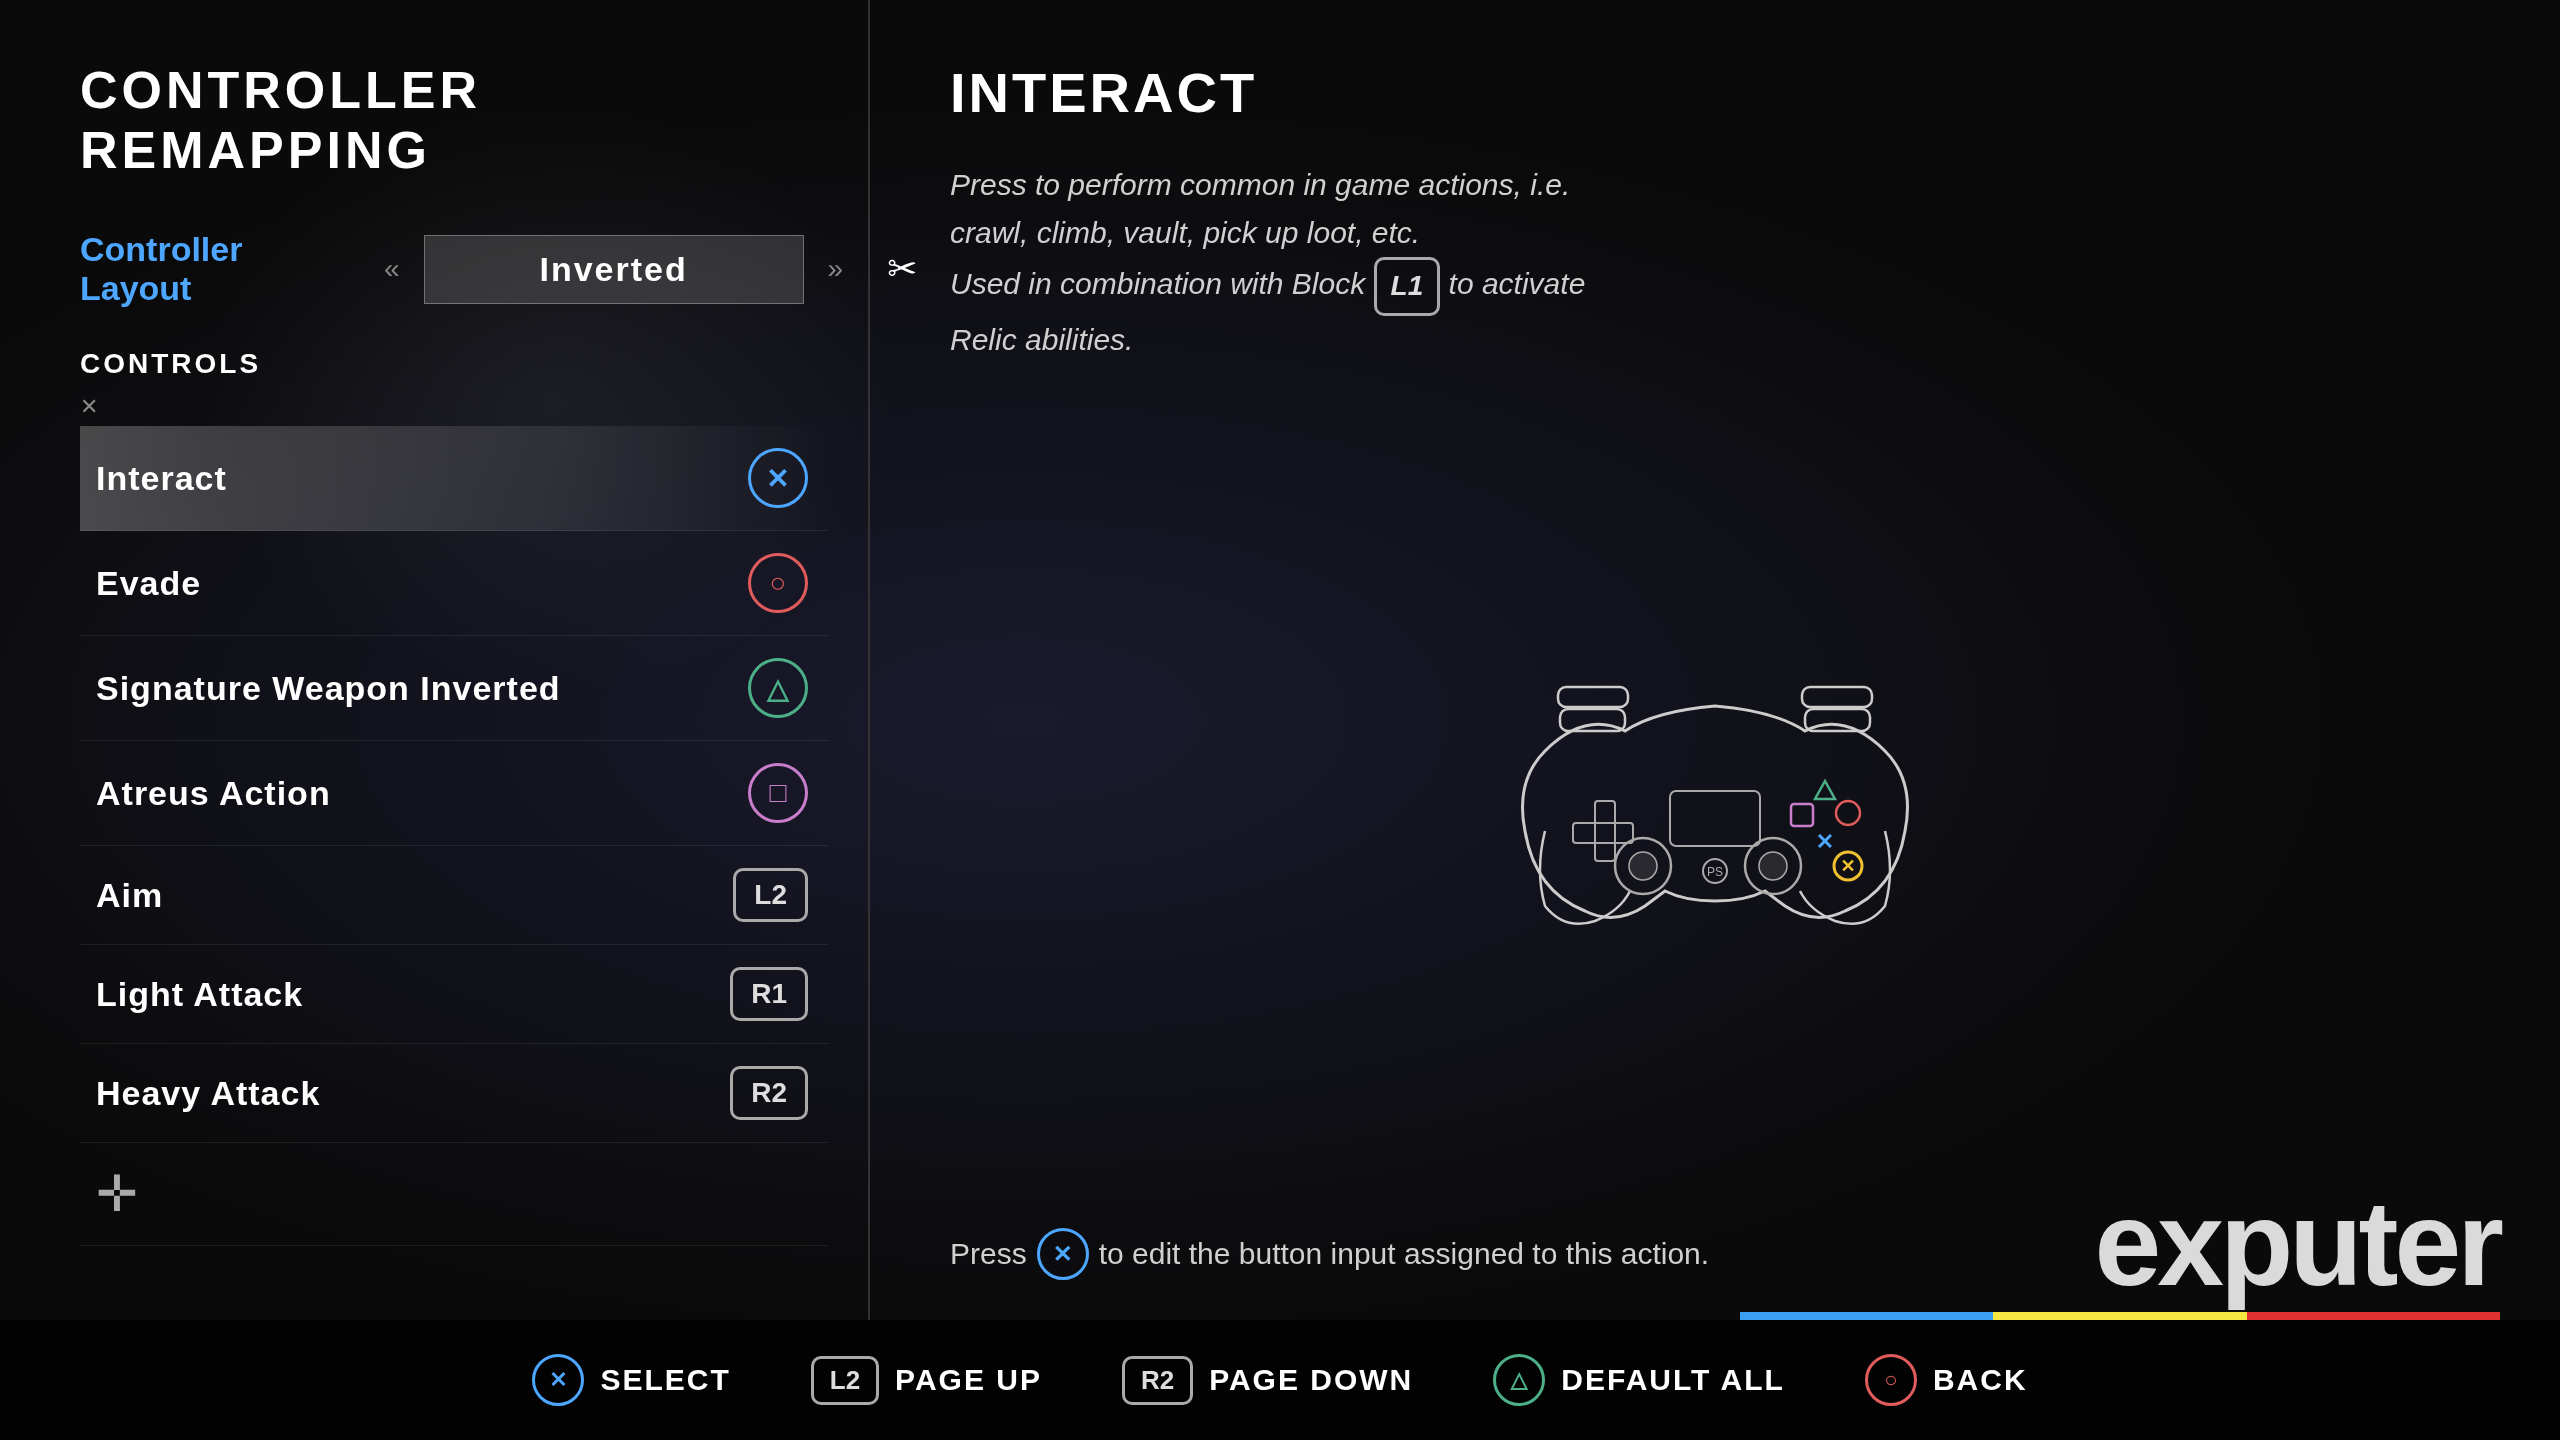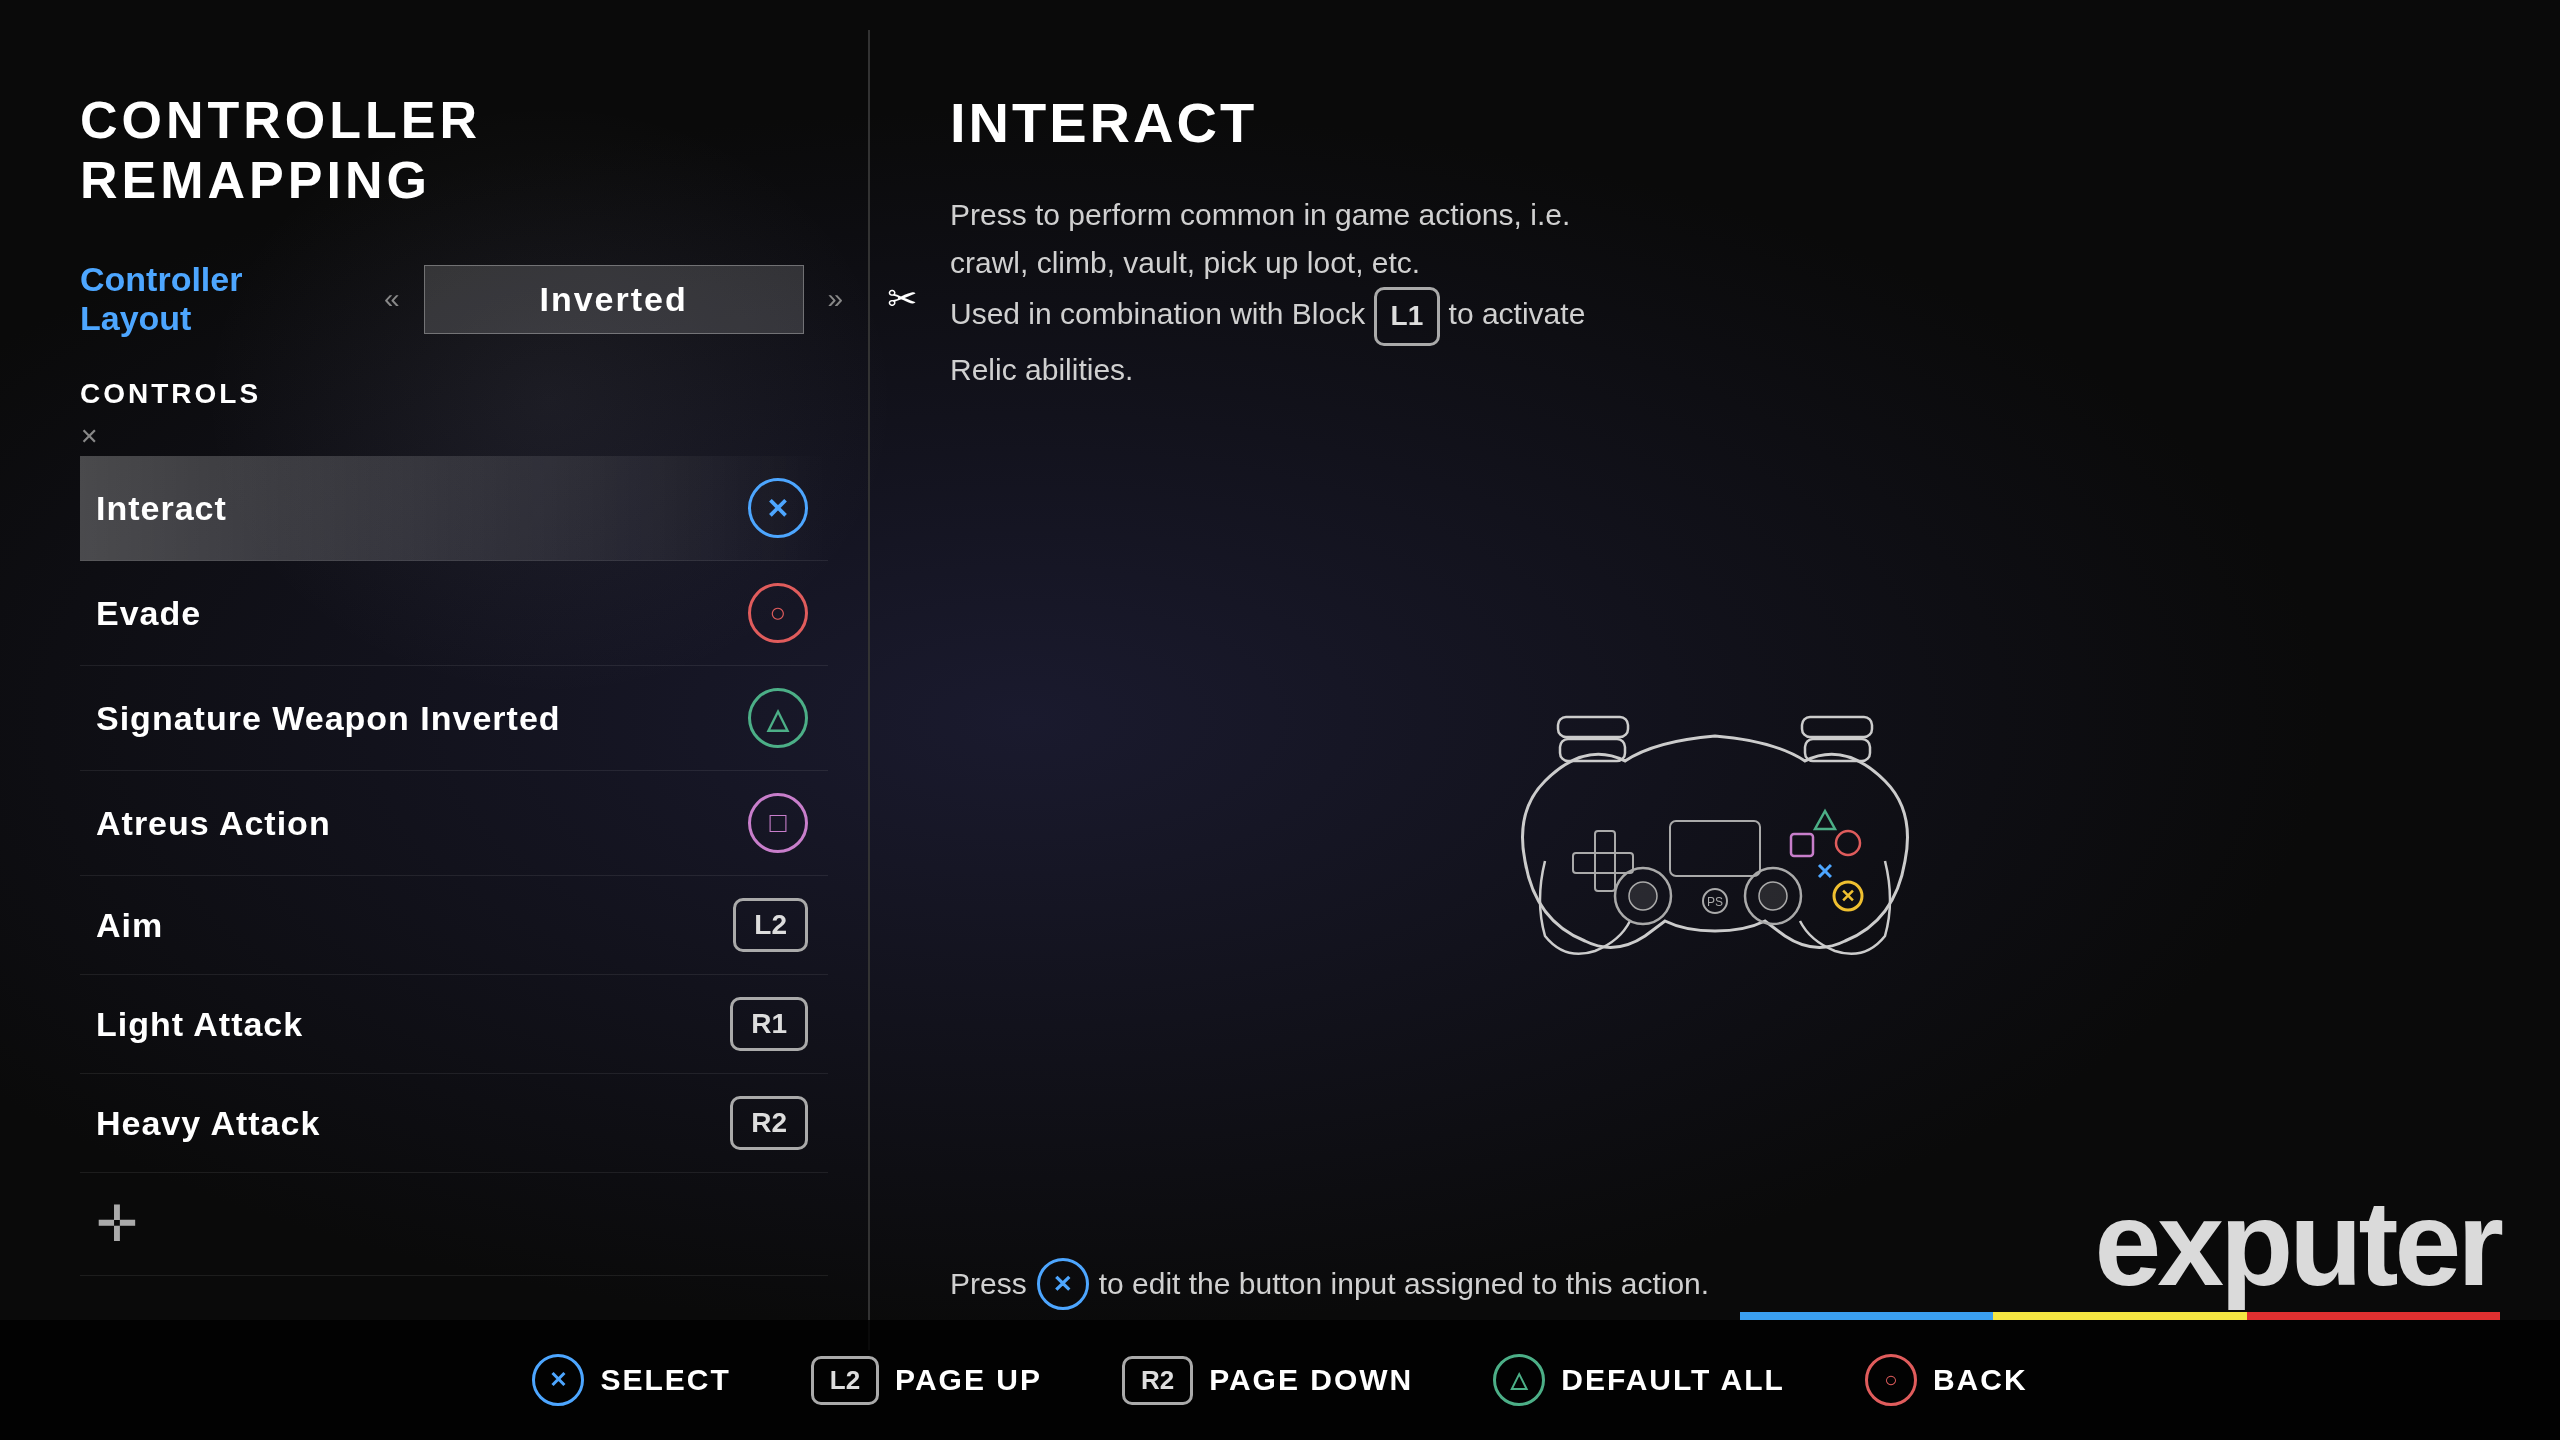--- a/index.html
+++ b/index.html
@@ -32,21 +32,20 @@
       z-index: 0;
     }
 
     
     .main-container {
       position: relative;
       z-index: 1;
       display: flex;
       width: 100%;
       height: calc(100% - 120px);
-      margin-top: 30px;
     }
 
     
     .left-panel {
       width: 870px;
       padding: 60px 40px 40px 80px;
       border-right: 2px solid #333;
       display: flex;
       flex-direction: column;
     }
@@ -223,20 +222,21 @@
       text-transform: uppercase;
       margin-bottom: 36px;
     }
 
     .interact-description {
       font-size: 30px;
       color: #d0d0d0;
       line-height: 1.6;
       max-width: 820px;
       margin-bottom: 50px;
+      font-style: italic;
     }
 
     .block-btn {
       border: 3px solid #aaa;
       border-radius: 10px;
       padding: 4px 14px;
       font-size: 28px;
       font-weight: 700;
       color: #ddd;
       display: inline-block;

